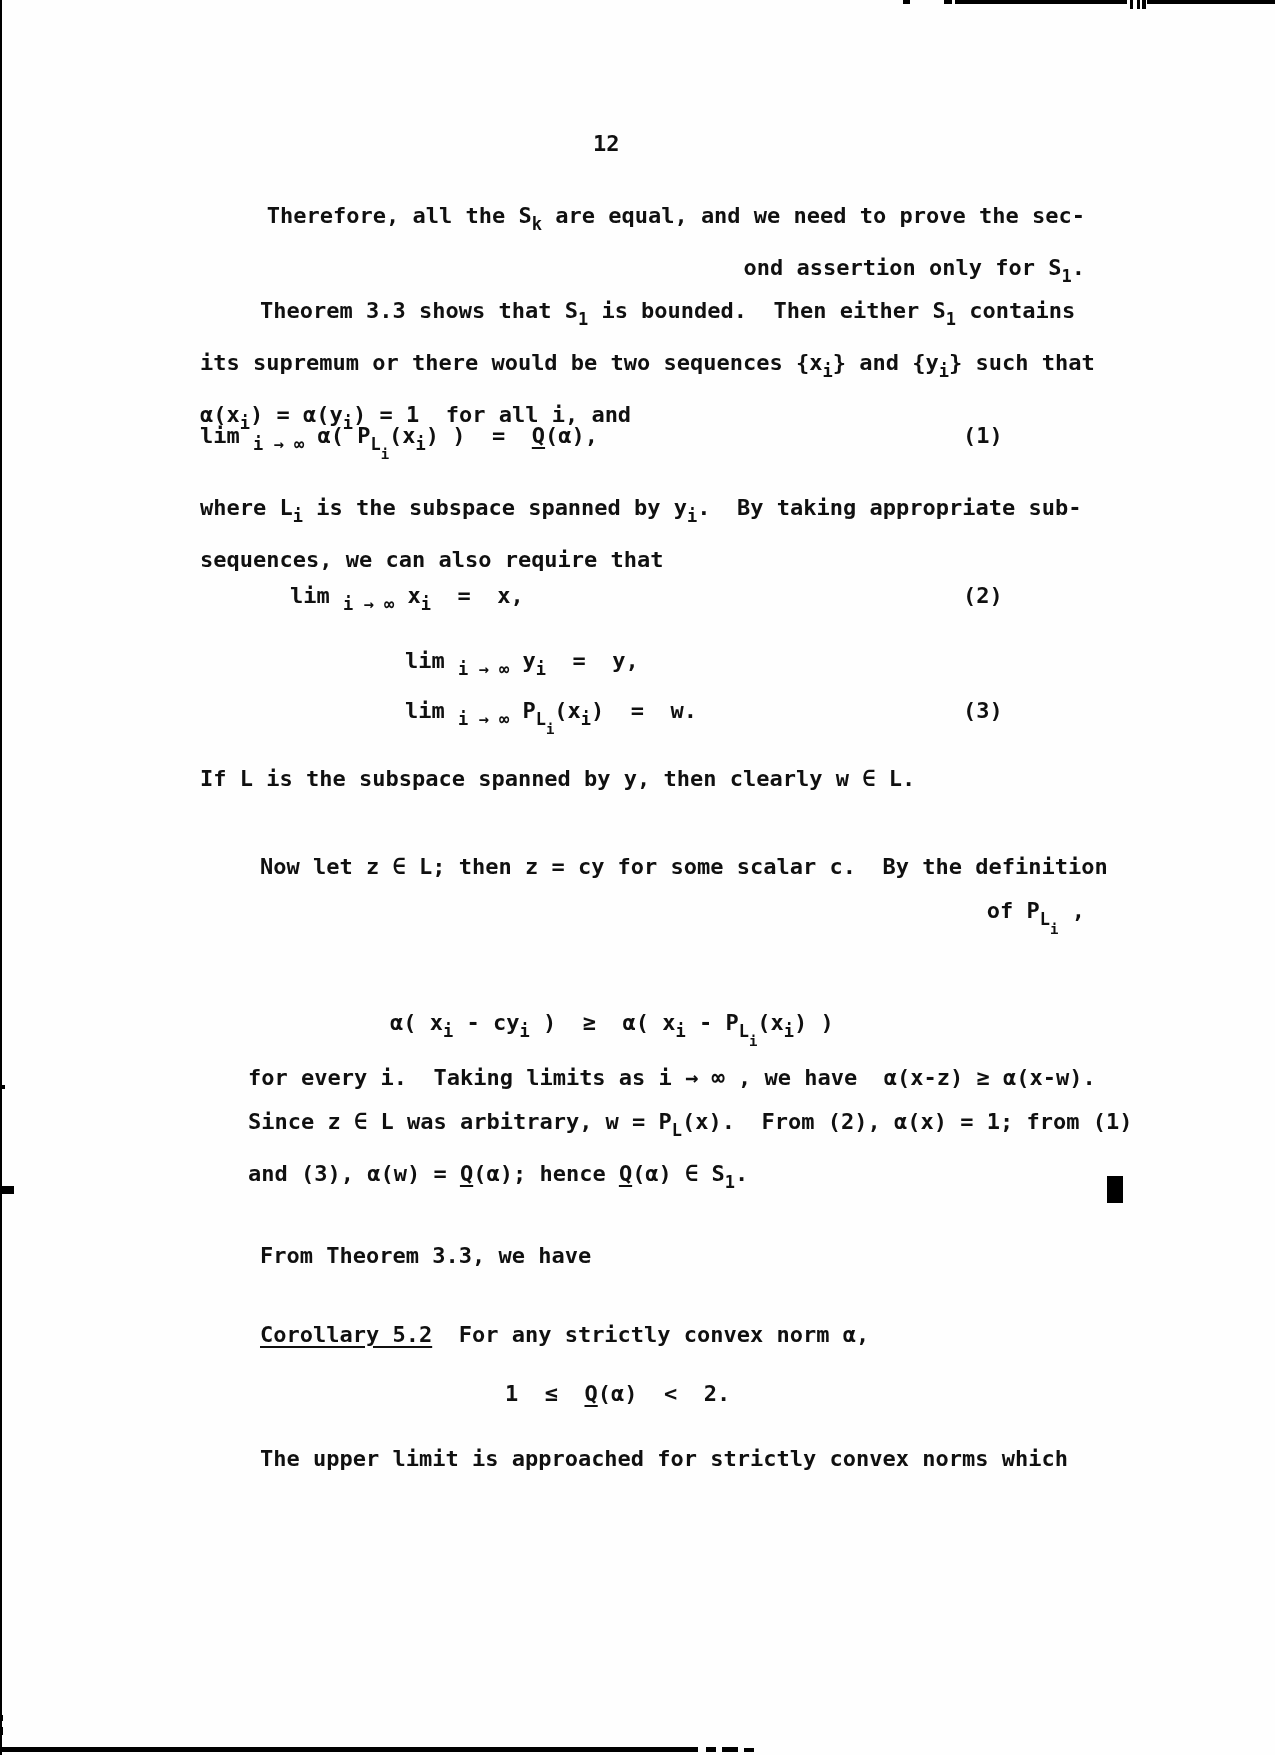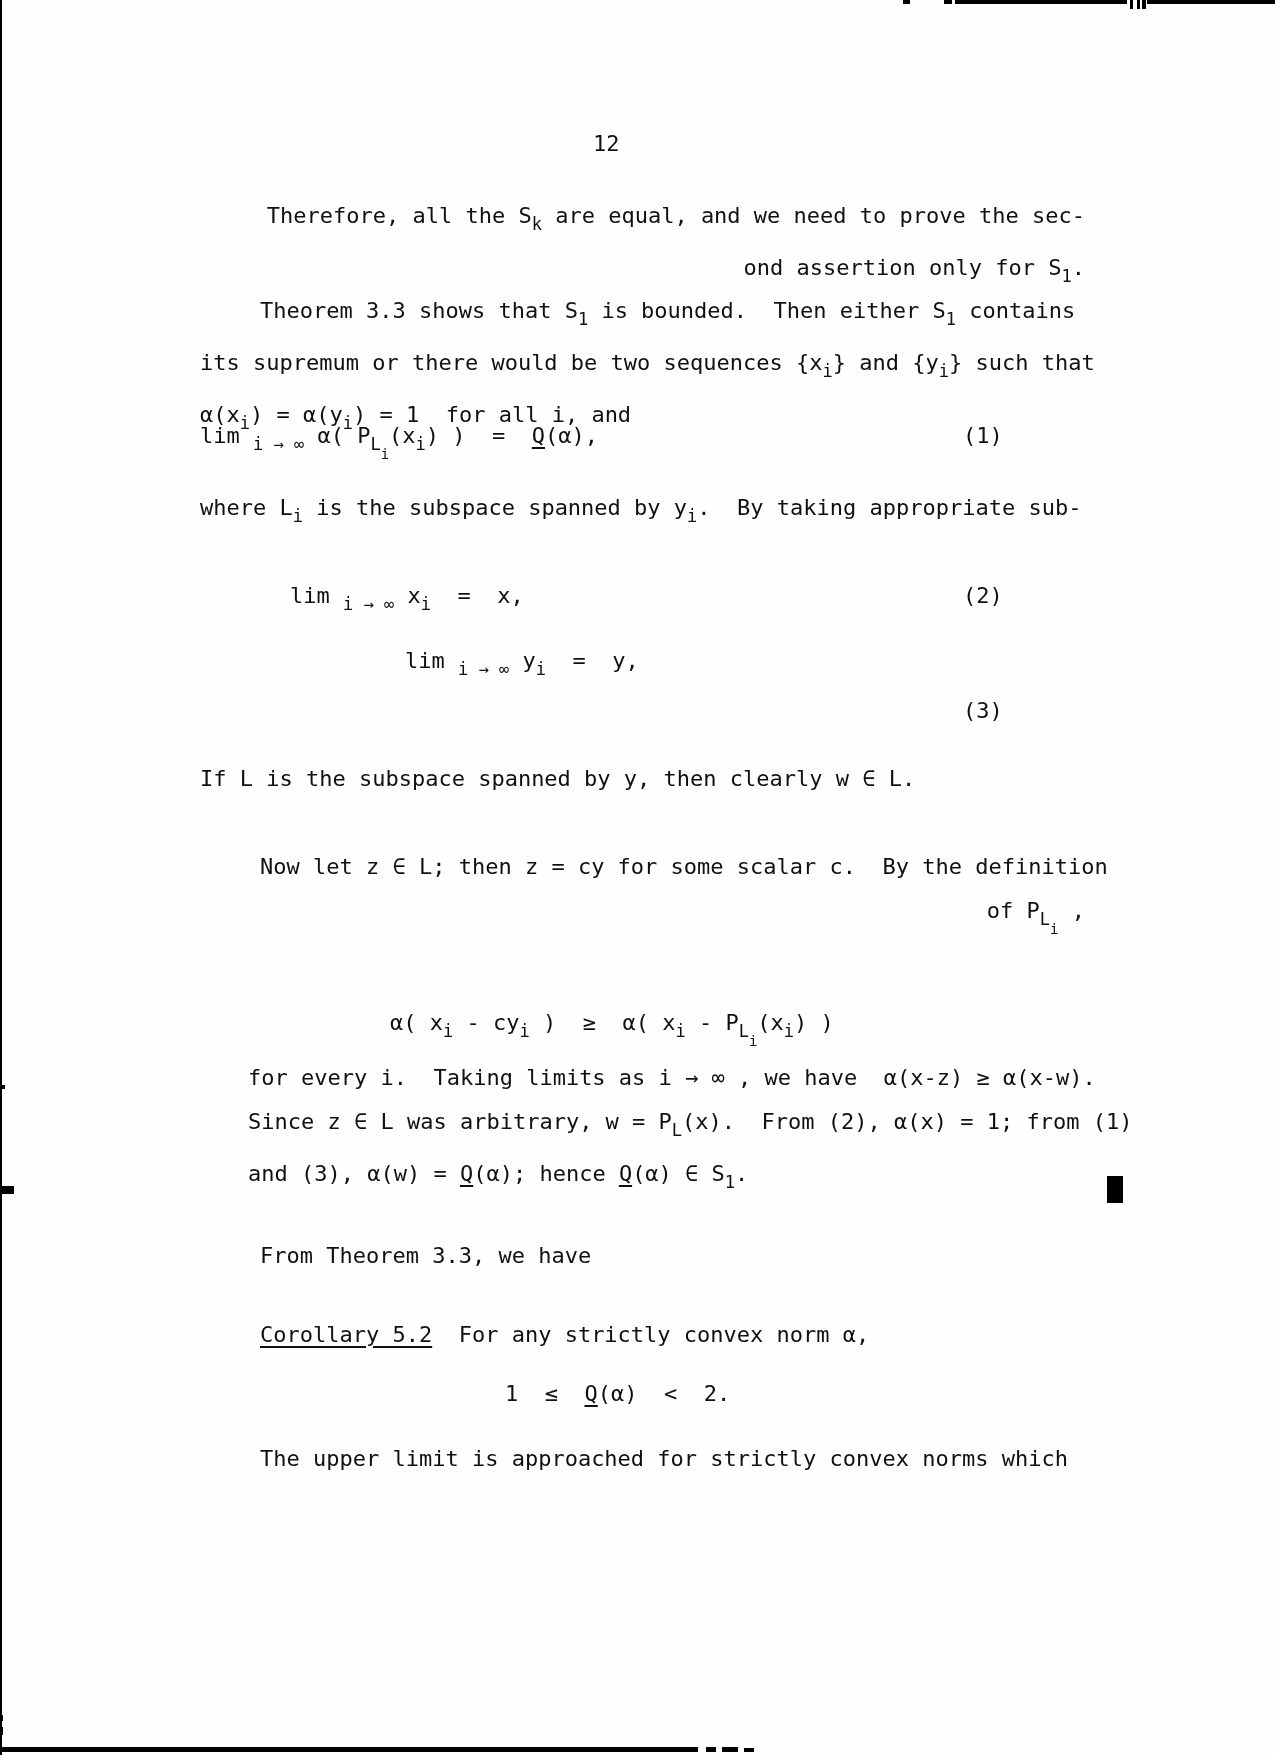--- a/index.html
+++ b/index.html
@@ -2,21 +2,21 @@
 <html><head>
 <meta charset="utf-8">
 <style>
   html,body{margin:0;padding:0;background:#888;}
   .sheet{
     position:relative;
     width:1275px;height:1755px;
     background:#fefefe;
     overflow:hidden;
     font-family:"DejaVu Sans Mono","Liberation Mono",monospace;
-    font-weight:400;
+    font-weight:700;
     color:#101010;
     font-size:22px;
     line-height:44px;
   }
   .pagenum{position:absolute;}
   .para,.eq{position:absolute;left:200px;width:885px;}
   .line{white-space:pre;}
   .indent{text-indent:60px;}
   .eq .eqline{white-space:pre;display:inline-block;}
   .eq .eqnum{position:absolute;left:763px;top:0;}
@@ -62,32 +62,34 @@
     <div class="line"><span class="tk-s">α(x</span><span class="tk-sub">i</span><span class="tk-s">) = α(y</span><span class="tk-sub">i</span><span class="tk-s">) = 1  for all i, and</span></div>
   </div>
 
   <div class="eq" style="top:414px;">
     <span class="eqline" style=""><span class="tk-s">lim </span><span class="tk-sub">i → ∞</span><span class="tk-s"> α( P</span><span class="tk-sub">L</span><span class="tk-ssub">i</span><span class="tk-s">(x</span><span class="tk-sub">i</span><span class="tk-s">) )  =  </span><span class="tk-u">Q</span><span class="tk-s">(α),</span></span>
     <span class="eqnum">(1)</span>
   </div>
 
   <div class="para" style="top:486px;">
     <div class="line"><span class="tk-s">where L</span><span class="tk-sub">i</span><span class="tk-s"> is the subspace spanned by y</span><span class="tk-sub">i</span><span class="tk-s">.  By taking appropriate sub-</span></div>
+    <div class="line"><span class="tk-s">sequences, we can also require that</span></div>
   </div>
 
   <div class="eq" style="top:574px;">
     <span class="eqline" style="margin-left:90px;"><span class="tk-s">lim </span><span class="tk-sub">i → ∞</span><span class="tk-s"> x</span><span class="tk-sub">i</span><span class="tk-s">  =  x,</span></span>
     <span class="eqnum">(2)</span>
   </div>
 
   <div class="eq" style="top:639px;">
     <span class="eqline" style="margin-left:205px;"><span class="tk-s">lim </span><span class="tk-sub">i → ∞</span><span class="tk-s"> y</span><span class="tk-sub">i</span><span class="tk-s">  =  y,</span></span>
   </div>
 
   <div class="eq" style="top:689px;">
+    <span class="eqline" style="margin-left:205px;"><span class="tk-s">lim </span><span class="tk-sub">i → ∞</span><span class="tk-s"> P</span><span class="tk-sub">L</span><span class="tk-ssub">i</span><span class="tk-s">(x</span><span class="tk-sub">i</span><span class="tk-s">)  =  w.</span></span>
     <span class="eqnum">(3)</span>
   </div>
 
   <div class="para" style="top:757px;">
     <div class="line"><span class="tk-s">If L is the subspace spanned by y, then clearly w ∈ L.</span></div>
   </div>
 
   <div class="para" style="top:845px;text-align:right;">
     <div class="line indent"><span class="tk-s">Now let z ∈ L; then z = cy for some scalar c.  By the definition</span></div>
     <div class="line"><span class="tk-s">of P</span><span class="tk-sub">L</span><span class="tk-ssub">i</span><span class="tk-s"> ,</span></div>

